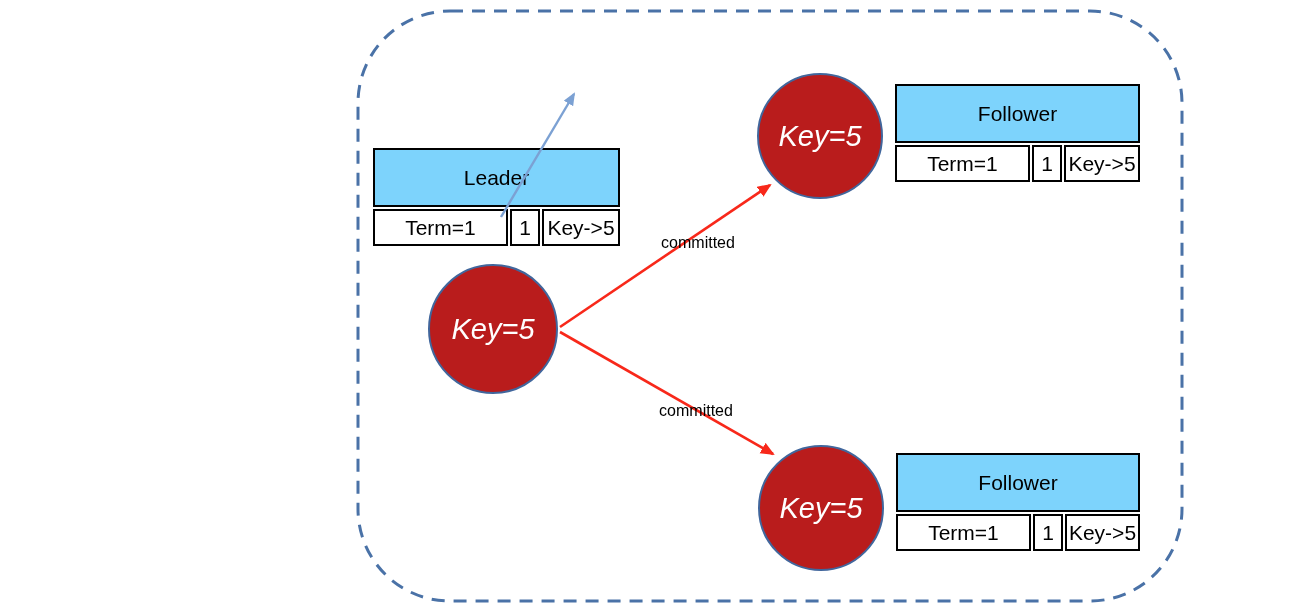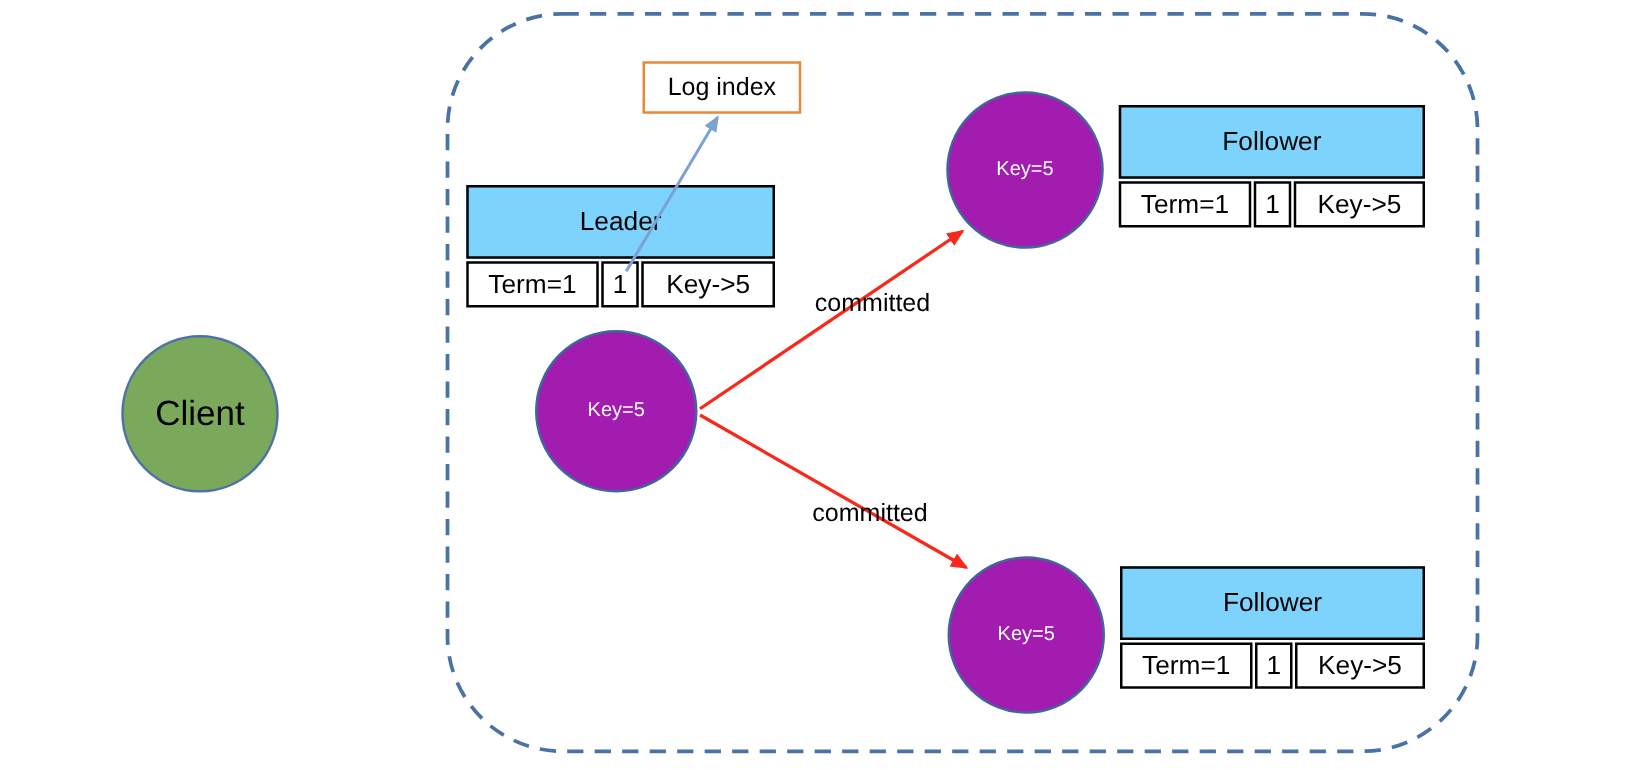--- a/index.html
+++ b/index.html
@@ -24,24 +24,25 @@
     z-index: 1;
   }
   .client-circle {
     left: 97px; top: 268px; width: 126px; height: 126px;
     background: #7aa95c;
     border: 2px solid #4f71a5;
     font-size: 28px;
     color: #000000;
   }
   .raft-circle {
-    background: #a21caf;
+    background: #b91c1c;
     border: 2px solid #41669c;
     color: #ffffff;
-    font-size: 16px;
+    font-size: 29px;
+    font-style: italic;
   }
   .leader-circle  { left: 428px; top: 264px; width: 130px; height: 130px; }
   .follower-top-circle    { left: 757px; top: 73px;  width: 126px; height: 126px; }
   .follower-bottom-circle { left: 758px; top: 445px; width: 126px; height: 126px; }
 
   
   .node-table { position: absolute; box-sizing: border-box; z-index: 1; font-size: 21px; }
   .leader-table          { left: 373px; top: 148px; width: 247px; }
   .follower-top-table    { left: 895px; top: 84px;  width: 245px; }
   .follower-bottom-table { left: 896px; top: 453px; width: 244px; }
@@ -62,21 +63,21 @@
     height: 37px;
   }
   .table-row .cell {
     box-sizing: border-box;
     border: 2px solid #000000;
     display: flex;
     align-items: center;
     justify-content: center;
     background: #ffffff;
   }
-  .cell.c-term  { width: 106px; text-align: center; }
+  .cell.c-term  { width: 135px; text-align: center; }
   .cell.c-index { width: 30px; }
   .cell.c-entry { flex: 1; text-align: center; }
 
   
   .log-index-box {
     position: absolute;
     left: 514px; top: 49px;
     width: 127px; height: 42px;
     box-sizing: border-box;
     border: 2px solid #e8883a;
@@ -84,21 +85,21 @@
     display: flex;
     align-items: center;
     justify-content: center;
     font-size: 20px;
     z-index: 1;
   }
 
   
   .edge-label {
     position: absolute;
-    font-size: 20px;
+    font-size: 16px;
     color: #000000;
     text-align: center;
     z-index: 3;
     line-height: 24px;
   }
   .committed-top    { left: 642px; top: 231px; width: 112px; }
   .committed-bottom { left: 640px; top: 399px; width: 112px; }
 
   
   #overlay {
@@ -107,34 +108,32 @@
     width: 1302px; height: 616px;
     z-index: 2;
     pointer-events: none;
   }
 </style>
 </head>
 <body>
 
 <div id="canvas">
 
-  <div class="node-circle client-circle">Client</div>
 
   <div class="node-circle raft-circle leader-circle">Key=5</div>
 
   <div class="node-table leader-table">
     <div class="table-header">Leader</div>
     <div class="table-row">
       <div class="cell c-term">Term=1</div>
       <div class="cell c-index">1</div>
       <div class="cell c-entry">Key-&gt;5</div>
     </div>
   </div>
 
-  <div class="log-index-box">Log index</div>
 
   <div class="node-circle raft-circle follower-top-circle">Key=5</div>
 
   <div class="node-table follower-top-table">
     <div class="table-header">Follower</div>
     <div class="table-row">
       <div class="cell c-term">Term=1</div>
       <div class="cell c-index">1</div>
       <div class="cell c-entry">Key-&gt;5</div>
     </div>

